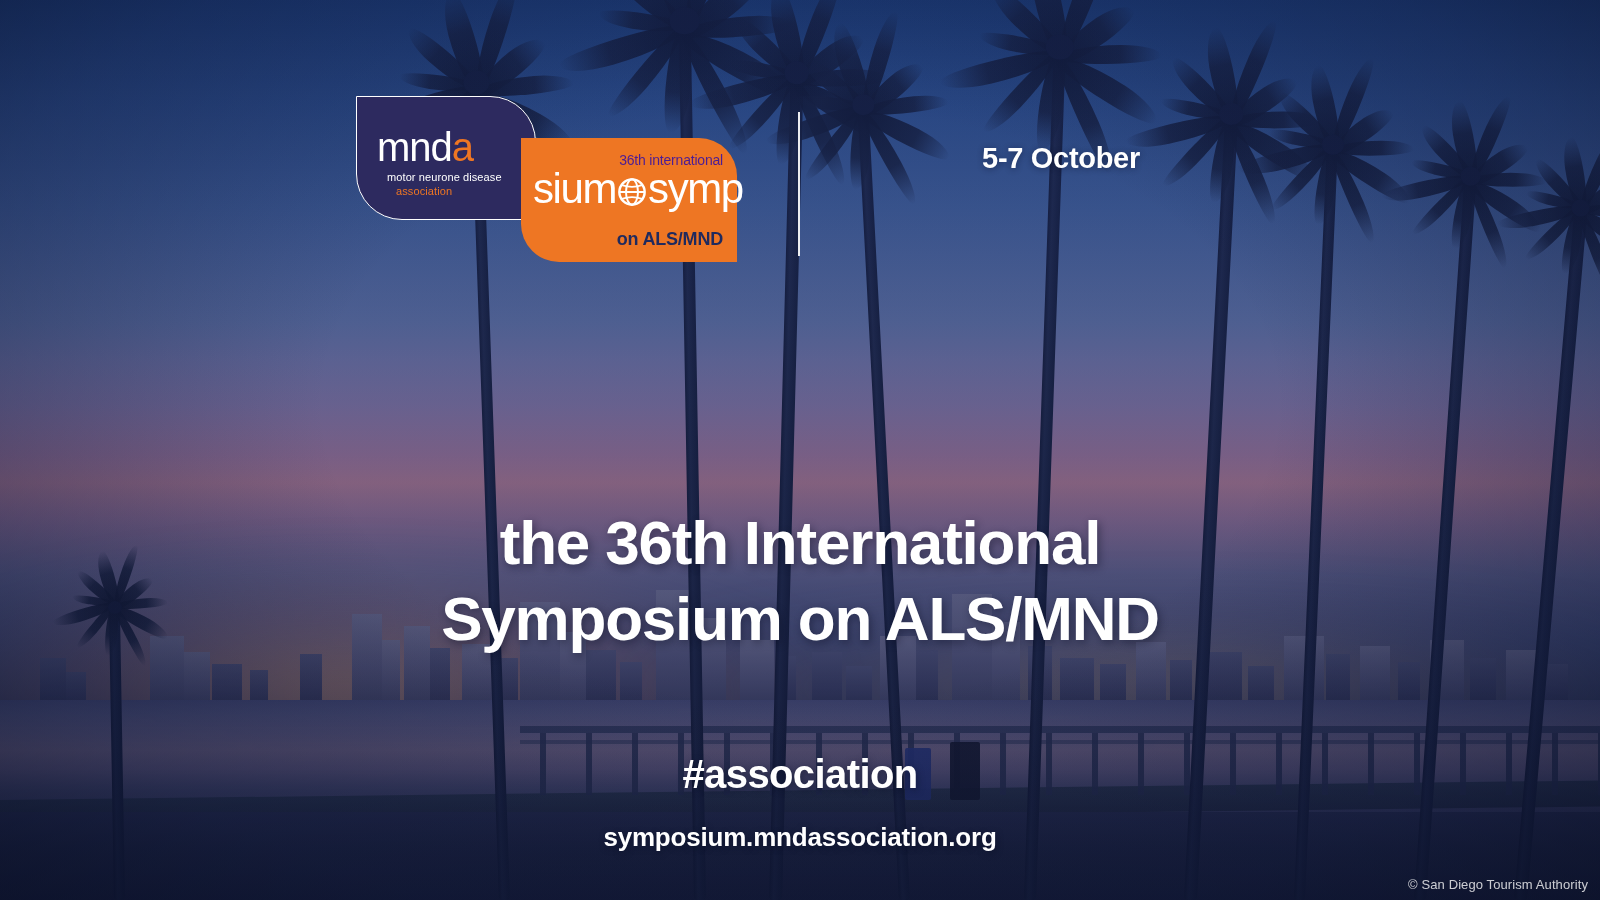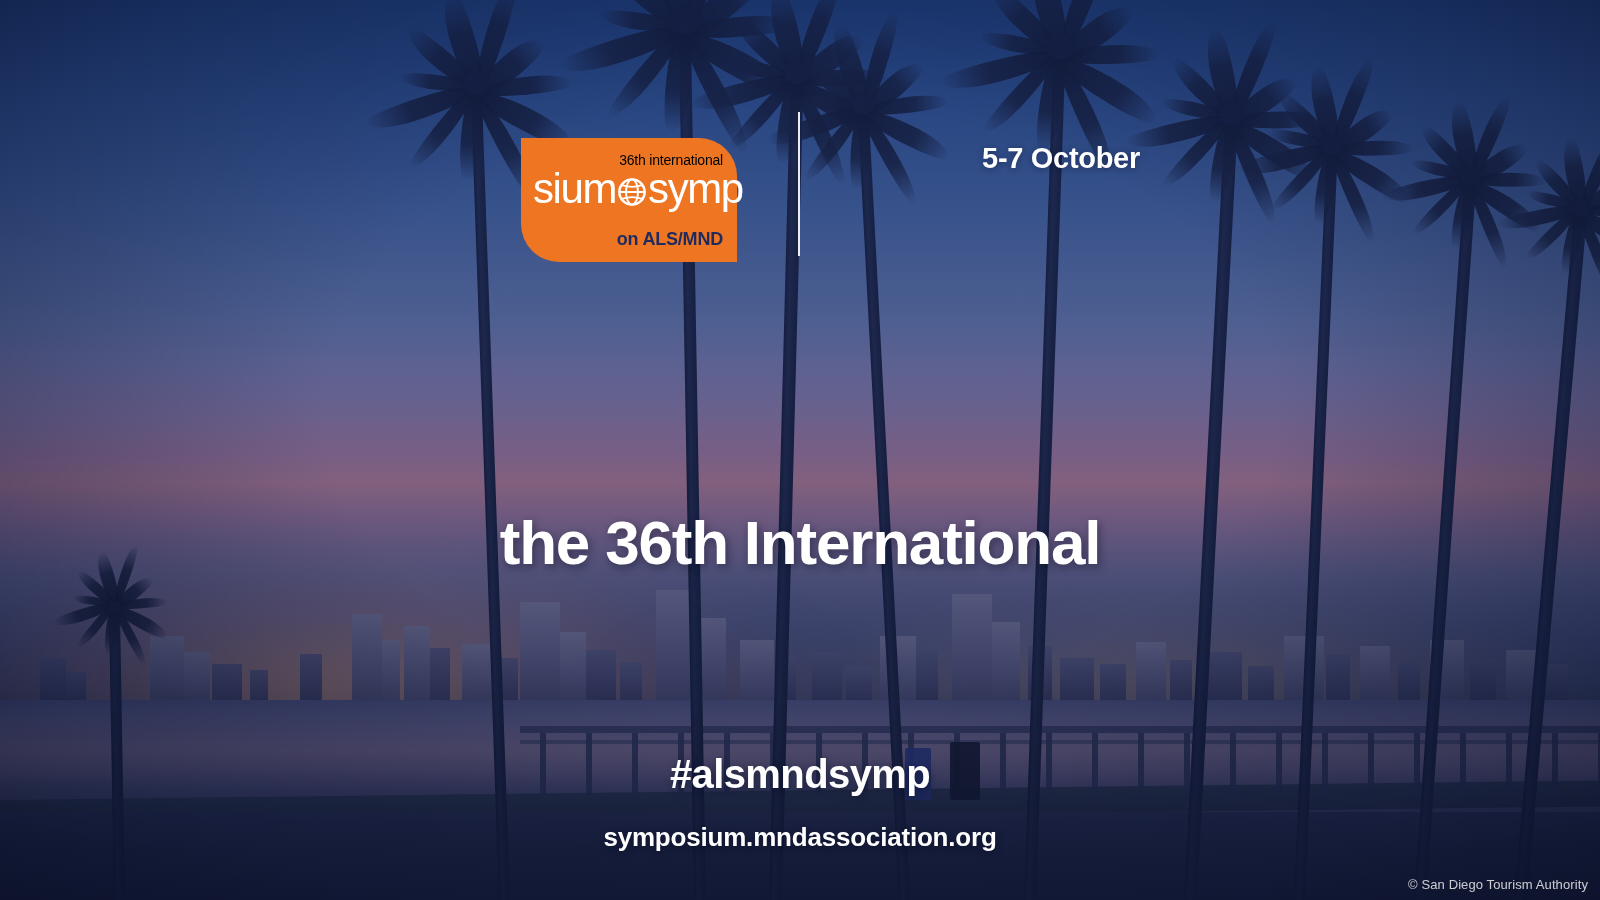--- a/index.html
+++ b/index.html
@@ -117,21 +117,21 @@
   }
 
   .symp-box{
     position:absolute; left:165px; top:42px; width:216px; height:124px;
     background:#ee7623;
     border-radius:0 38px 0 38px;
     z-index:3;
   }
   .symp-top{
     position:absolute; right:14px; top:14px;
-    font-size:14px; color:#000000; font-weight:400; letter-spacing:-.2px; white-space:nowrap;
+    font-size:14px; color:#4c1d95; font-weight:400; letter-spacing:-.2px; white-space:nowrap;
   }
   .symp-main{
     position:absolute; left:12px; top:30px;
     font-size:42px; line-height:1; color:#ffffff; font-weight:400; letter-spacing:-1.4px;
     display:flex; align-items:center; white-space:nowrap;
   }
   .globe{
     display:inline-block; width:30px; height:30px; position:relative;
     margin:0 1px; top:3px;
   }
@@ -465,20 +465,27 @@
           <div style="position: absolute; bottom: 286px; left: -7.15px; width: 14.3px; height: 13.2px; background: rgb(20, 27, 56); border-radius: 50%;"></div>
         </div>
       </div>
 
     <div class="tint"></div>
     <div class="vignette"></div>
   </div>
 
   <div class="lockup">
 
+    <div class="mnda-box">
+      <div class="mnda-word">
+        <span>mnd</span><span class="a">a</span>
+      </div>
+      <div class="mnda-sub1">motor neurone disease</div>
+      <div class="mnda-sub2">association</div>
+    </div>
 
     <div class="symp-box">
       <div class="symp-top">36th international</div>
       <div class="symp-main">
         <span>sium</span>
         <span class="globe">
           <svg width="30" height="30" viewBox="0 0 32 32">
             <circle cx="16" cy="16" r="13.5" fill="none" stroke="#ffffff" stroke-width="2.6"></circle>
             <ellipse cx="16" cy="16" rx="6.4" ry="13.5" fill="none" stroke="#ffffff" stroke-width="2.1"></ellipse>
             <line x1="2.5" y1="16" x2="29.5" y2="16" stroke="#ffffff" stroke-width="2.1"></line>
@@ -494,19 +501,20 @@
 
   <div class="divider"></div>
 
   <div class="whenwhere">
     <div>5-7 October</div>
   </div>
 
 
   <div class="subhead">
     <div>the 36th International</div>
+    <div>Symposium on ALS/MND</div>
   </div>
 
-  <div class="hashtag">#alsmndsymp</div>
+  <div class="hashtag">#association</div>
   <div class="url">symposium.mndassociation.org</div>
 
   <div class="credit">© San Diego Tourism Authority</div>
 </div>
 
 </body></html>

